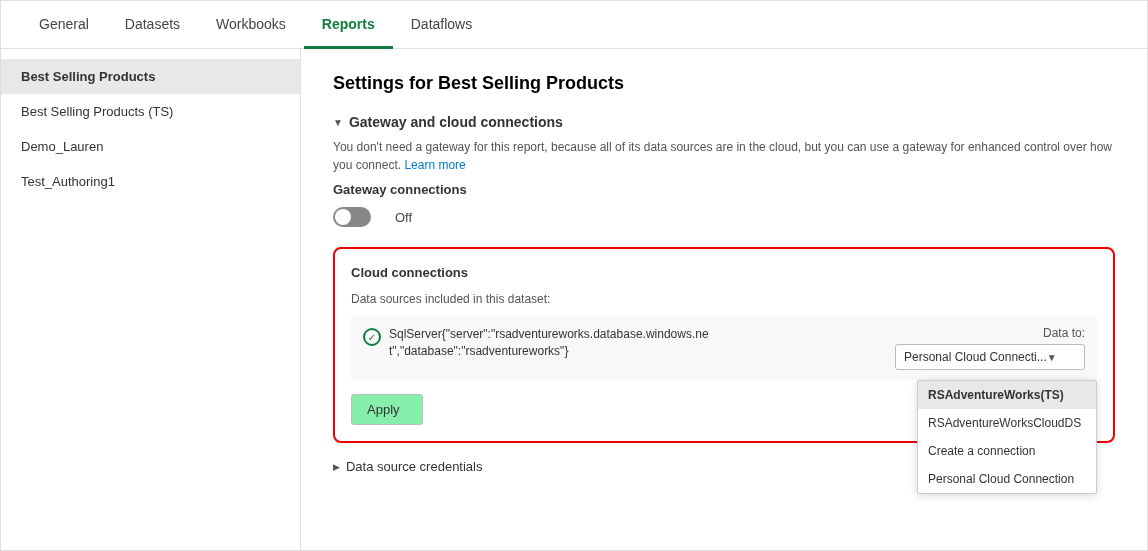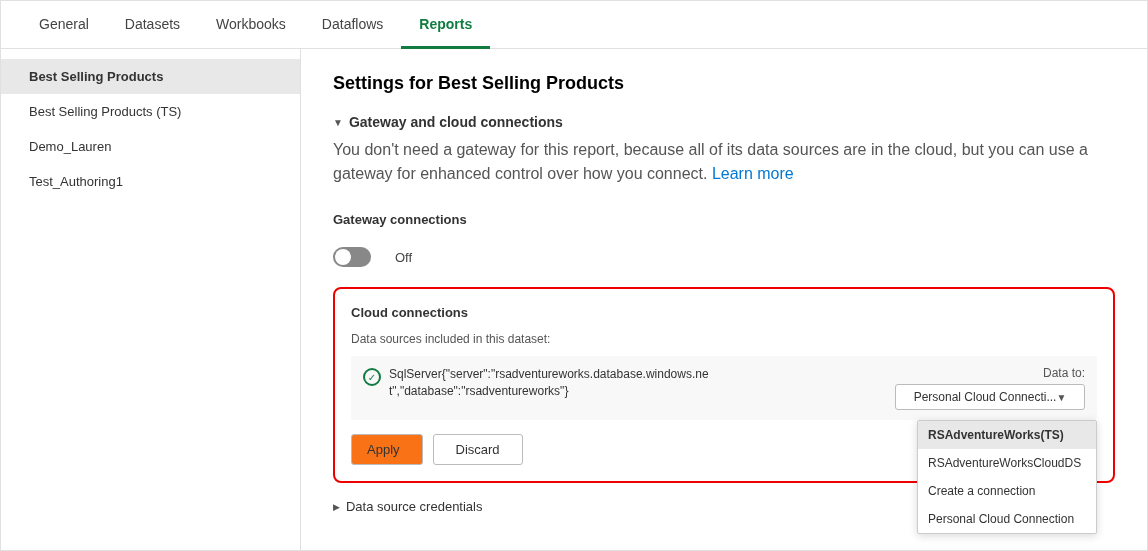--- a/index.html
+++ b/index.html
@@ -47,21 +47,21 @@
 
     
     .sidebar {
       width: 300px;
       border-right: 1px solid #e0e0e0;
       padding: 10px 0;
       flex-shrink: 0;
     }
 
     .sidebar-item {
-      padding: 10px 28px;
+      padding: 10px 20px;
       cursor: pointer;
       font-size: 13px;
       color: #333;
     }
 
     .sidebar-item.active {
       background: #e8e8e8;
       font-weight: 600;
     }
 
@@ -94,35 +94,35 @@
       margin-bottom: 8px;
       cursor: pointer;
     }
 
     .section-header .triangle {
       font-size: 10px;
       color: #555;
     }
 
     .section-description {
-      font-size: 16px;
-      color: #555;
-      margin-bottom: 26px;
+      font-size: 12px;
+      color: #555;
+      margin-bottom: 8px;
       line-height: 1.5;
     }
 
     .learn-more {
       color: #0078d4;
       text-decoration: none;
     }
 
     .subsection-title {
       font-weight: 700;
       font-size: 13px;
-      margin-bottom: 20px;
+      margin-bottom: 10px;
     }
 
     .toggle-row {
       display: flex;
       align-items: center;
       gap: 24px;
     }
 
     .toggle {
       width: 38px;
@@ -228,21 +228,21 @@
     .dropdown-select {
       width: 190px;
       padding: 5px 8px;
       border: 1px solid #bbb;
       border-radius: 3px;
       font-size: 12px;
       background: #fff;
       cursor: pointer;
       display: flex;
       align-items: center;
-      justify-content: center;
+      justify-content: flex-start;
     }
 
     .dropdown-select .chevron {
       font-size: 10px;
       color: #555;
     }
 
     
     .dropdown-menu {
       position: absolute;
@@ -279,21 +279,21 @@
       padding: 7px 22px;
       border-radius: 3px;
       font-size: 13px;
       cursor: pointer;
       border: 1px solid #bbb;
       background: #fff;
       color: #333;
     }
 
     .btn.primary {
-      background: #f97316;
+      background: #86efac;
       border-color: #bbb;
       padding-left: 15px;
     }
 
     
     .credentials-section {
       display: flex;
       align-items: center;
       gap: 6px;
       font-size: 13px;
@@ -309,22 +309,22 @@
   </style>
 </head>
 <body>
 
 <div class="app-container">
 
   <nav class="top-nav">
     <div class="nav-item">General</div>
     <div class="nav-item">Datasets</div>
     <div class="nav-item">Workbooks</div>
+    <div class="nav-item active">Reports</div>
     <div class="nav-item">Dataflows</div>
-    <div class="nav-item active">Reports</div>
   </nav>
 
   <div class="main-content">
 
     <aside class="sidebar">
       <div class="sidebar-item active">Best Selling Products</div>
       <div class="sidebar-item">Best Selling Products (TS)</div>
       <div class="sidebar-item">Demo_Lauren</div>
       <div class="sidebar-item">Test_Authoring1</div>
     </aside>
@@ -369,21 +369,20 @@
               <div class="dropdown-menu-item selected">RSAdventureWorks(TS)</div>
               <div class="dropdown-menu-item">RSAdventureWorksCloudDS</div>
               <div class="dropdown-menu-item">Create a connection</div>
               <div class="dropdown-menu-item">Personal Cloud Connection</div>
             </div>
           </div>
         </div>
 
         <div class="action-buttons">
           <button class="btn primary">Apply</button>
-          <button class="btn">Discard</button>
         </div>
       </div>
 
       <div class="credentials-section">
         <span class="triangle-right">▶</span>
         <span>Data source credentials</span>
       </div>
 
     </main>
   </div>

